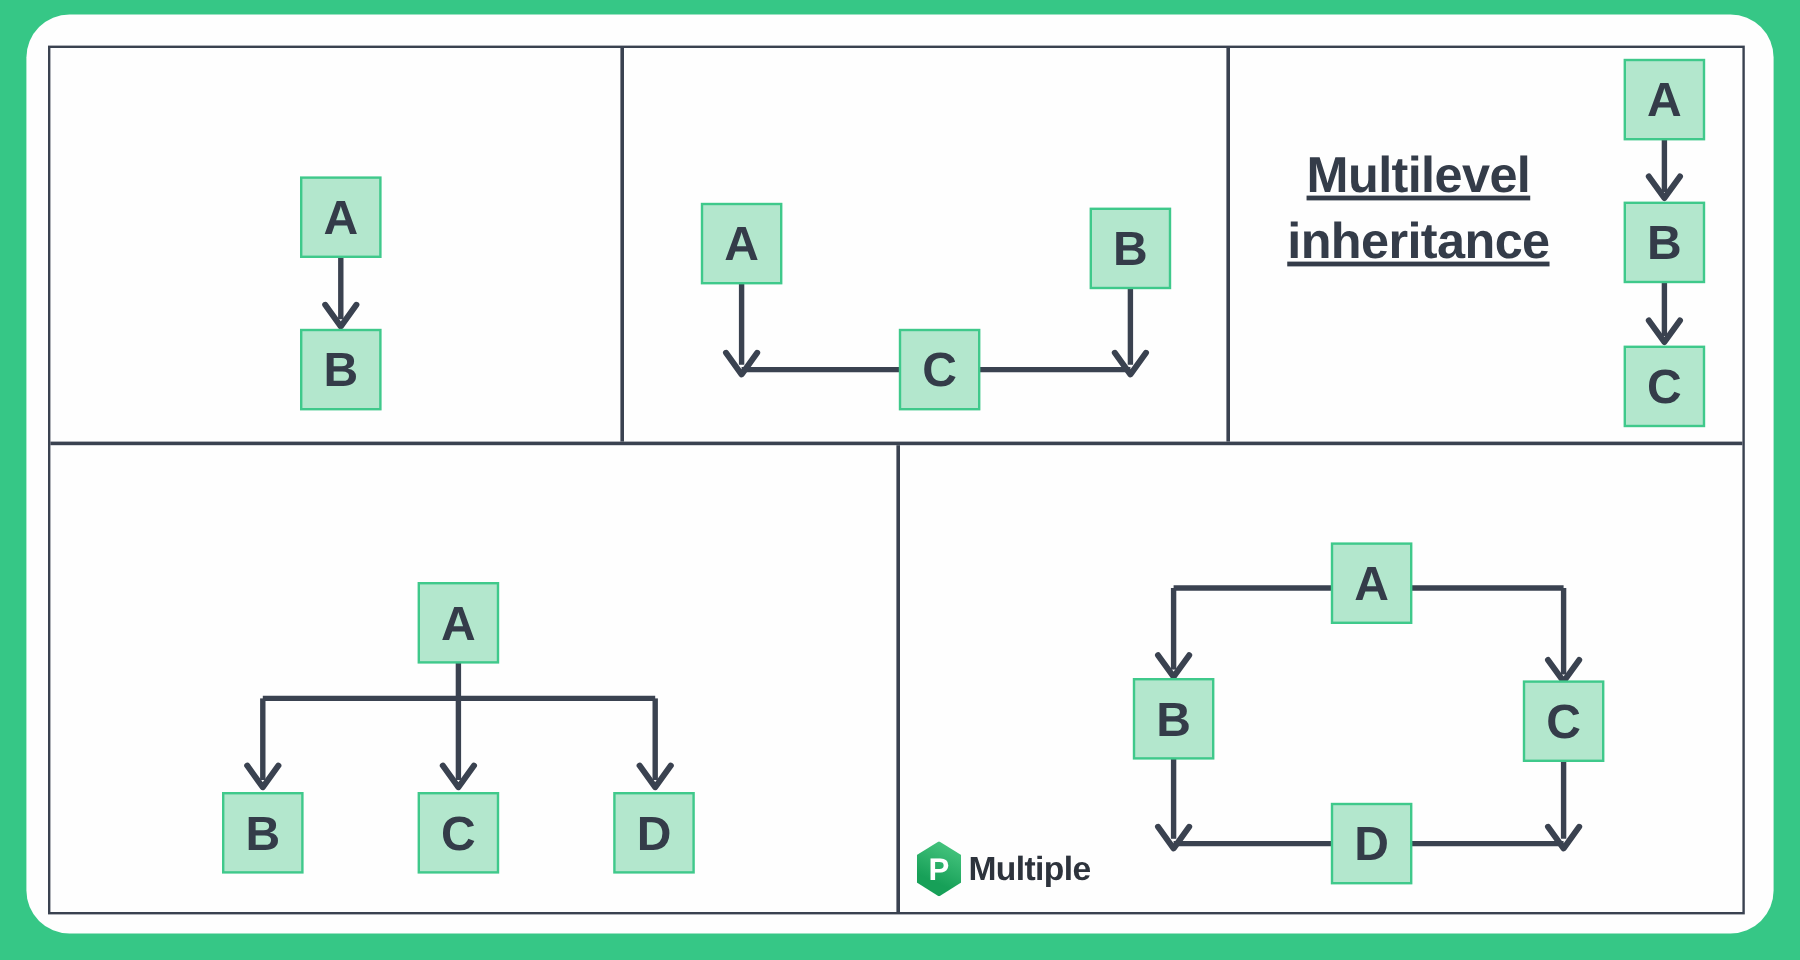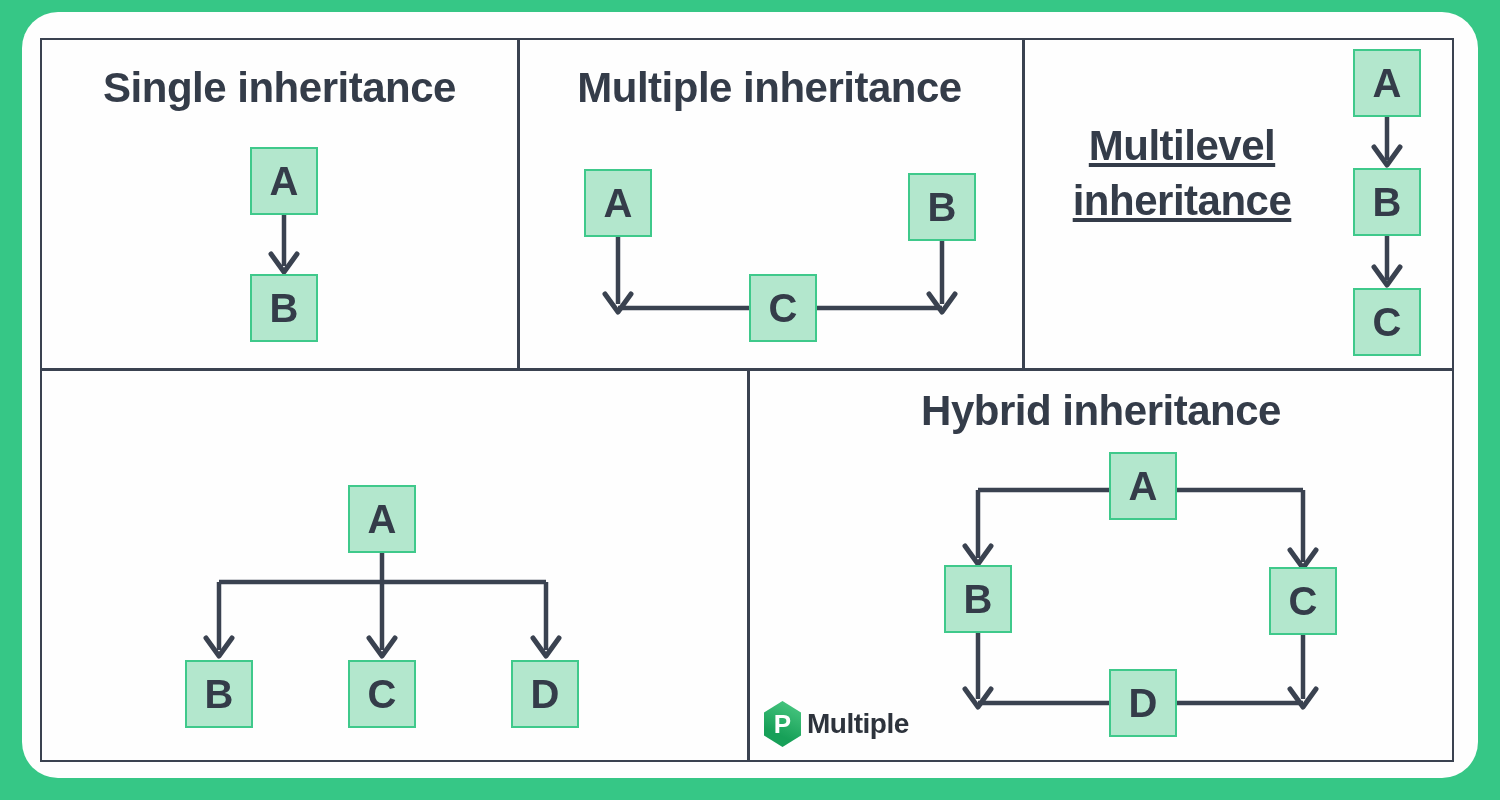--- a/index.html
+++ b/index.html
@@ -117,37 +117,35 @@
 
 <div class="panel">
   <div class="table">
 
     <div class="divider" style="left:475px; top:0; width:3px; height:328px;"></div>
     <div class="divider" style="left:980px; top:0; width:3px; height:328px;"></div>
     <div class="divider" style="left:0; top:328px; width:1410px; height:3px;"></div>
     <div class="divider" style="left:705px; top:331px; width:3px; height:389px;"></div>
 
     <div class="cell" style="left:0; top:0; width:475px; height:328px;">
-      <div class="cell-title" style="top:24px;">Single inheritance</div>
       <svg class="diagram" width="475" height="328" viewBox="0 0 475 328">
         <line class="edge" x1="242" y1="174" x2="242" y2="226"></line>
         <path class="arrowhead" d="M 229 214 L 242 232 L 255 214"></path>
         <g>
           <rect class="node-rect" x="209" y="108" width="66" height="66"></rect>
           <text class="node-letter" x="242" y="155">A</text>
         </g>
         <g>
           <rect class="node-rect" x="209" y="235" width="66" height="66"></rect>
           <text class="node-letter" x="242" y="282">B</text>
         </g>
       </svg>
     </div>
 
     <div class="cell" style="left:475px; top:0; width:505px; height:328px;">
-      <div class="cell-title" style="top:24px;">Multiple inheritance</div>
       <svg class="diagram" width="505" height="328" viewBox="0 0 505 328">
         <line class="edge" x1="101" y1="196" x2="101" y2="264"></line>
         <line class="edge" x1="425" y1="200" x2="425" y2="264"></line>
         <line class="edge" x1="101" y1="268" x2="425" y2="268"></line>
         <g>
           <rect class="node-rect" x="233" y="235" width="66" height="66"></rect>
           <text class="node-letter" x="266" y="282">C</text>
         </g>
         <path class="arrowhead" d="M 88 254 L 101 272 L 114 254"></path>
         <path class="arrowhead" d="M 412 254 L 425 272 L 438 254"></path>
@@ -206,21 +204,20 @@
           <text class="node-letter" x="340" y="337">C</text>
         </g>
         <g>
           <rect class="node-rect" x="470" y="290" width="66" height="66"></rect>
           <text class="node-letter" x="503" y="337">D</text>
         </g>
       </svg>
     </div>
 
     <div class="cell" style="left:708px; top:331px; width:702px; height:389px;">
-      <div class="cell-title" style="top:16px;">Hybrid inheritance</div>
       <svg class="diagram" width="702" height="389" viewBox="0 0 702 389">
         <line class="edge" x1="228" y1="119" x2="553" y2="119"></line>
         <line class="edge" x1="228" y1="119" x2="228" y2="187"></line>
         <line class="edge" x1="553" y1="119" x2="553" y2="191"></line>
         <path class="arrowhead" d="M 215 175 L 228 193 L 241 175"></path>
         <path class="arrowhead" d="M 540 179 L 553 197 L 566 179"></path>
         <line class="edge" x1="228" y1="260" x2="228" y2="328"></line>
         <line class="edge" x1="553" y1="262" x2="553" y2="328"></line>
         <line class="edge" x1="228" y1="332" x2="553" y2="332"></line>
         <path class="arrowhead" d="M 215 318 L 228 336 L 241 318"></path>

